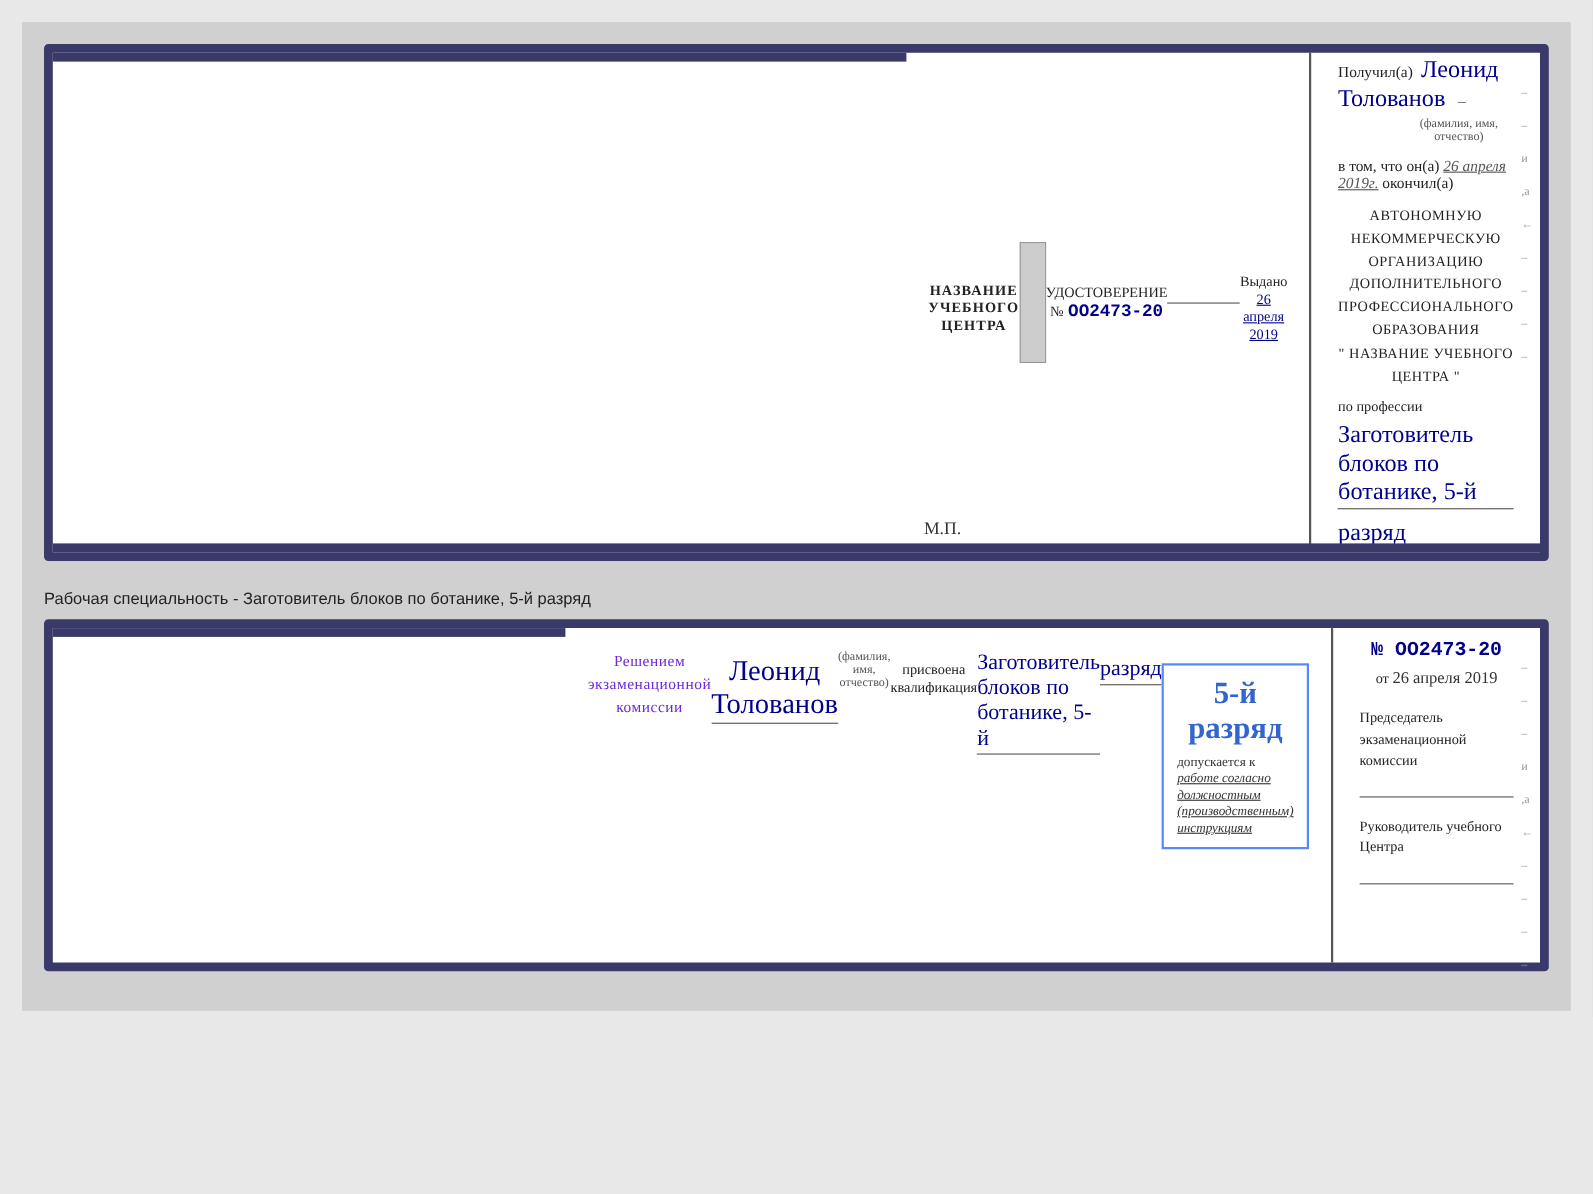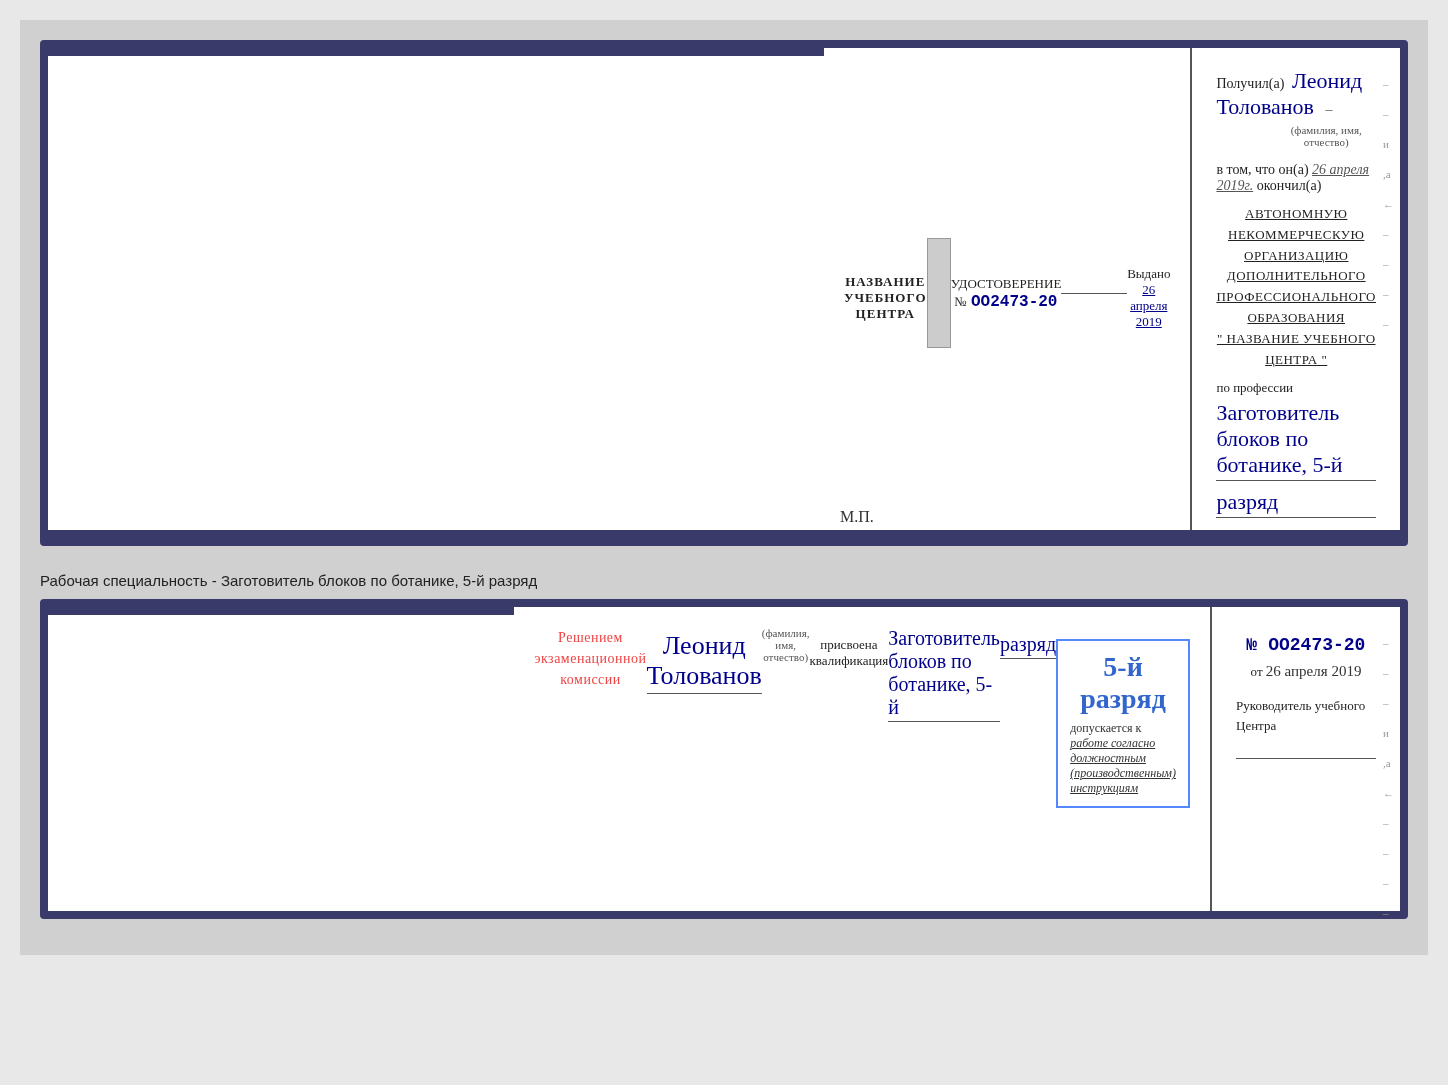--- a/index.html
+++ b/index.html
@@ -34,21 +34,21 @@
       border-right: 2px solid #555;
       display: flex;
       flex-direction: row;
       align-items: center;
       justify-content: space-between;
       position: relative;
     }
 
     .doc-right {
       flex: 1.4;
-      padding: 20px 24px;
+      padding: 2px 24px;
       position: relative;
     }
 
     
     .top-doc .doc-left {
       text-align: center;
     }
 
     .center-title {
       font-size: 13px;
@@ -143,21 +143,20 @@
       color: #555;
     }
 
     .org-block {
       text-align: center;
       font-size: 13px;
       color: #222;
       line-height: 1.6;
       letter-spacing: 0.5px;
       margin: 10px 0;
-      text-decoration: underline;
     }
 
     .profession-label {
       font-size: 13px;
       color: #222;
       margin-top: 8px;
     }
 
     .profession-handwritten {
       font-family: 'Brush Script MT', cursive, serif;
@@ -201,21 +200,21 @@
 
     
     .bottom-doc .doc-left {
       padding: 20px;
     }
 
     .commission-title {
       font-size: 14px;
       letter-spacing: 0.5px;
       text-align: center;
-      color: #ef4444;
+      color: #6d28d9;
       line-height: 1.5;
       margin-bottom: 16px;
       font-family: Liberation Serif, serif;
     }
 
     .person-handwritten-lg {
       font-family: 'Brush Script MT', cursive, serif;
       font-size: 26px;
       color: #00008b;
       text-align: center;
@@ -430,20 +429,24 @@
 
     <div class="doc-right">
 
       <div class="protocol-number">№  OO2473-20</div>
 
       <div class="from-date">
         <span>от</span>
         <span class="date-val">26 апреля 2019</span>
       </div>
 
+      <div class="signatory-block">
+        <div class="signatory-title">Председатель экзаменационной комиссии</div>
+        <div class="sig-line"></div>
+      </div>
 
       <div class="signatory-block" style="margin-top:16px;">
         <div class="signatory-title">Руководитель учебного Центра</div>
         <div class="sig-line"></div>
       </div>
 
       <div class="side-marks">
         <span>–</span>
         <span>–</span>
         <span>–</span>

